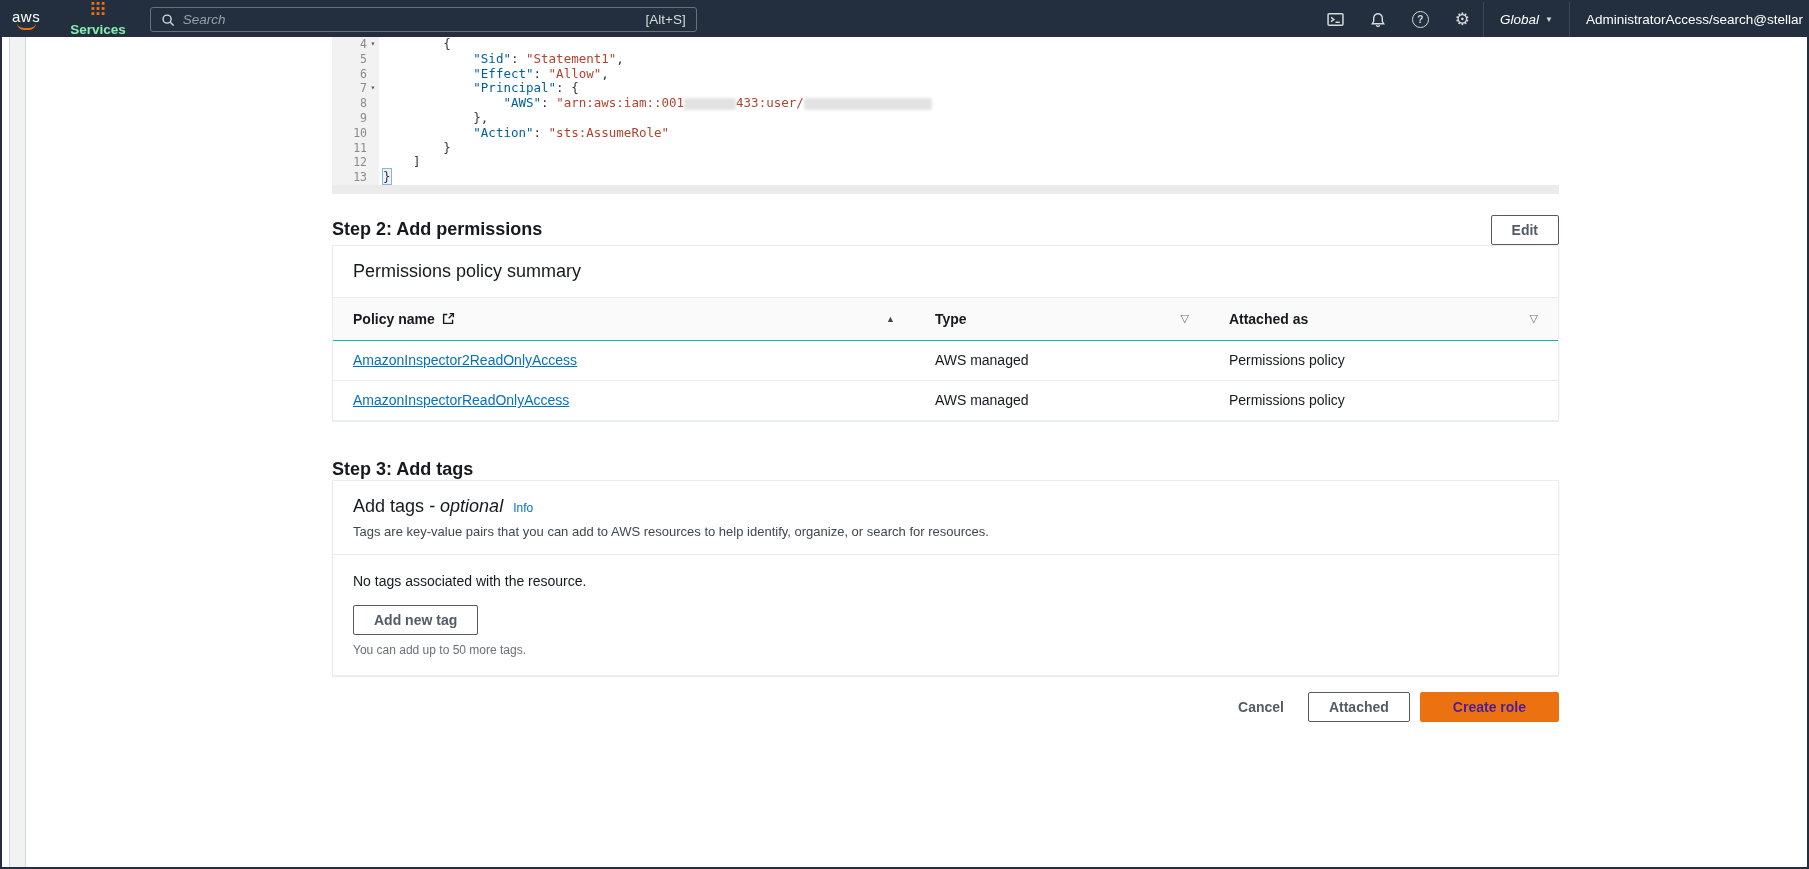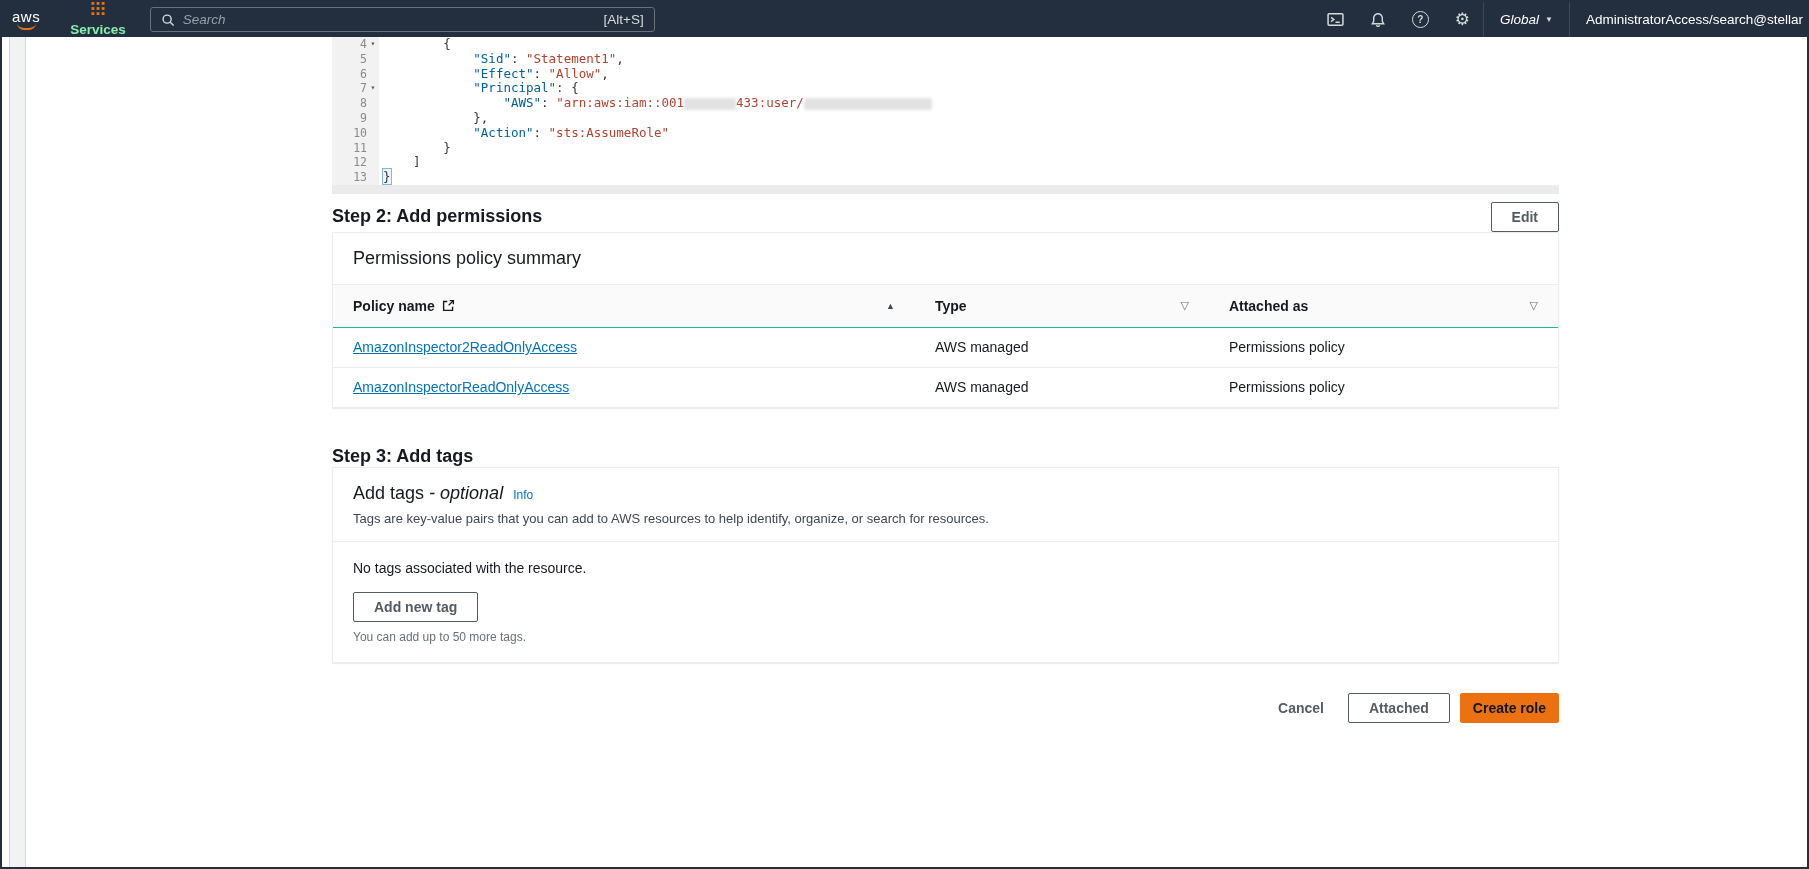--- a/index.html
+++ b/index.html
@@ -22,21 +22,21 @@
   }
   .aws-logo { display:flex; flex-direction:column; align-items:center; margin-right:26px; cursor:pointer; }
   .aws-logo .txt { font-weight:400; font-size:15px; line-height:13px; letter-spacing:.5px; }
   .aws-logo .smile { width:19px; height:7px; border-bottom:2px solid #ec7211; border-radius:0 0 9px 9px; }
   .nav-services {
     display:flex; align-items:center; gap:7px;
     color:#86efac; font-weight:700; font-size:13.5px;
     cursor:pointer; margin-right:20px; height:100%; padding:0 4px;flex-direction:column;
   }
   .searchbox {
-    display:flex; align-items:center; width:505px; height:25px;
+    display:flex; align-items:center; width:547px; height:25px;
     border:1px solid #687078; border-radius:3px; padding:0 10px; gap:8px;
     background:#232f3e;
   }
   .searchbox input {
     flex:1; background:transparent; border:none; outline:none;
     color:#fff; font-size:13.5px; font-family:inherit;
   }
   .searchbox input::placeholder { color:#95a0ab; font-style:italic; }
   .search-shortcut { color:#d5dbdb; font-size:13.5px; }
 
@@ -79,36 +79,36 @@
   .ed-code { white-space:pre; padding-left:4px; color:#333; }
   .tok-p { color:#333; }
   .tok-k { color:#00619a; }
   .tok-v { color:#b3422e; }
   .hl { box-shadow:0 0 0 1px #8ab4d8; background:#ecf3fa; }
   .redact { display:inline-block; height:12px; background:#e2e2e2; border-radius:2px; filter:blur(1.5px); vertical-align:middle; }
   .ed-scroll { height:9px; background:#ebebeb; }
 
   
   h2 { font-size:18px; font-weight:700; color:#16191f; }
-  .step-row { display:flex; justify-content:space-between; align-items:center; margin-top:8px; }
+  .step-row { display:flex; justify-content:space-between; align-items:center; margin-top:21px; }
   .step3-title { margin-top:38px; }
 
   .btn {
     background:#fff; border:1px solid #545b64; border-radius:2px;
     color:#545b64; font-weight:700; font-size:14px;
     padding:6px 20px; cursor:pointer; font-family:inherit;
   }
   .btn-link {
     background:none; border:none; color:#545b64; font-weight:700;
     font-size:14px; padding:6px 14px; cursor:pointer; font-family:inherit;
   }
   .btn-primary {
     background:#ec7211; border:1px solid #ec7211; border-radius:2px;
-    color:#0f172a; font-weight:700; font-size:14px;
-    padding:6px 12px; cursor:pointer; font-family:inherit;
+    color:#4c1d95; font-weight:700; font-size:14px;
+    padding:6px 32px; cursor:pointer; font-family:inherit;
   }
 
   .card {
     border:1px solid #eaeded; background:#fff;
     box-shadow:0 1px 1px 0 rgba(0,28,36,.08);
   }
   .card-header { padding:15px 20px; border-bottom:1px solid #eaeded; }
   .card-title { font-size:18px; font-weight:400; color:#16191f; display:inline; }
   .title-line { display:flex; align-items:baseline; gap:10px; }
   .opt { font-style:italic; font-weight:400;text-align:right; }
@@ -130,21 +130,21 @@
   .sort-icon { font-size:9px; color:#414750; cursor:pointer; }
   .filter-icon { font-size:11px; color:#687078; cursor:pointer; }
   .col-policy { width:47.5%; }
   .col-type { width:24%; }
   .col-attached { width:28.5%; }
   .policy-table td { padding:11.5px 20px; font-size:14px; border-bottom:1px solid #eaeded; color:#16191f; }
   .policy-table tbody tr:last-child td { border-bottom:none; }
   .policy-link { color:#0073bb; text-decoration:underline; cursor:pointer; }
 
   
-  .footer-actions { display:flex; justify-content:flex-end; align-items:center; gap:10px; margin-top:30px; }
+  .footer-actions { display:flex; justify-content:flex-end; align-items:center; gap:10px; margin-top:16px; }
 </style>
 </head>
 <body>
 
 <div class="viewport">
 
   <header class="topnav">
     <div class="aws-logo">
       <span class="txt">aws</span>
       <span class="smile"></span>

